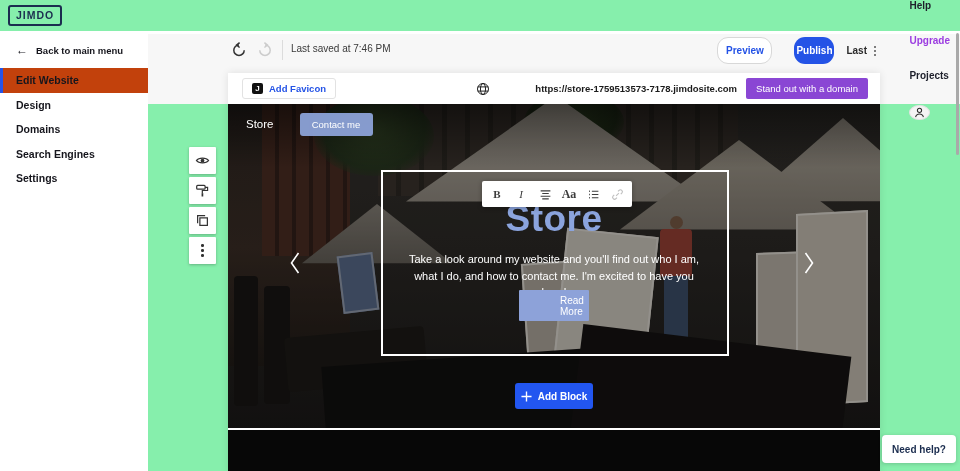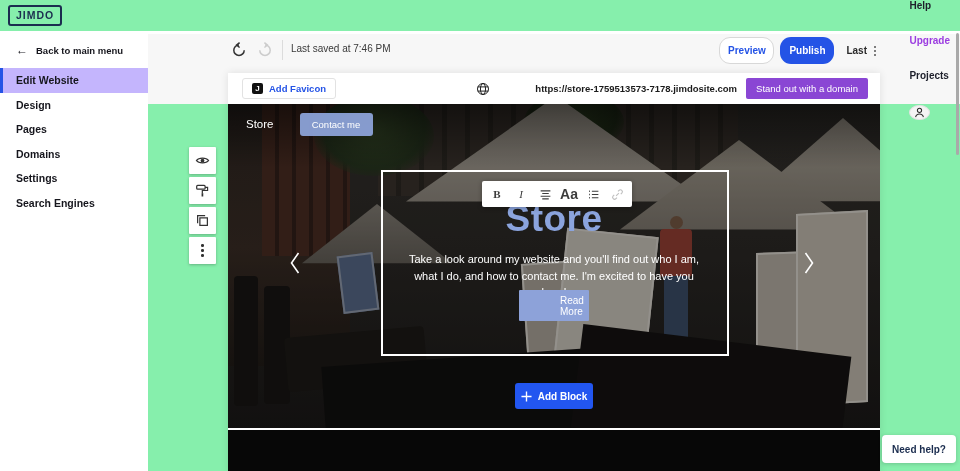--- a/index.html
+++ b/index.html
@@ -17,36 +17,36 @@
             display:flex; align-items:center; justify-content:center; cursor:pointer; }
 
   
   .sidebar { position:absolute; left:0; top:31px; width:148px; height:440px; background:#fff; z-index:30; }
   .back-row { display:flex; align-items:center; gap:8px; padding:13px 16px 12px; font-size:9.5px; font-weight:bold;
               color:#16161d; cursor:pointer; }
   .back-arrow { font-size:12px; line-height:1; }
   .section-label { padding:12px 16px 8px; font-size:8.5px; font-weight:bold; letter-spacing:1.8px; color:#16161d; }
   .nav-item { height:24.5px; line-height:24.5px; padding-left:13px; border-left:3px solid transparent;
               font-size:10.5px; font-weight:600; color:#16161d; cursor:pointer; }
-  .nav-item.active { background:#c4b5fd; border-left-color:#2453e6; }
+  .nav-item.active { background:#c2410c; border-left-color:#2453e6; }
 
   
   .main-area { position:absolute; left:148px; top:34px; width:812px; height:440px; background:#86efac; }
   .top-strip { position:absolute; left:0; top:0; width:812px; height:70px; background:#f7f7f7; }
 
   .undo-btn, .redo-btn { position:absolute; top:5px; width:22px; height:22px; display:flex; align-items:center;
               justify-content:center; cursor:pointer; }
   .undo-btn { left:80px; } .redo-btn { left:106px; }
   .tb-divider { position:absolute; left:134px; top:6px; width:1px; height:20px; background:#dcdcdc; }
   .last-saved { position:absolute; left:143px; top:9px; font-size:10px; color:#3a3a3a; }
   .tb-buttons { position:absolute; right:84px; top:3px; display:flex; align-items:center; gap:6px; }
   .btn { height:27px; border-radius:11px; font-size:10px; font-weight:bold; display:flex; align-items:center;
          justify-content:center; cursor:pointer; }
   .btn-preview { width:55px; background:#fff; border:1px solid #d8d8d8; color:#2453e6; }
-  .btn-publish { width:54px; background:#2453e6; color:#fff; }
+  .btn-publish { width:40px; background:#2453e6; color:#fff;margin-left:16px; }
   .more-btn { display:flex; align-items:center; gap:7px; margin-left:6px; font-size:10px; font-weight:600;
               color:#2b2b2b; cursor:pointer; }
   .kebab { display:flex; flex-direction:column; gap:2px; }
   .kebab i { width:2px; height:2px; border-radius:50%; background:#555; }
 
   
   .canvas-col { position:absolute; left:80px; top:39px; width:652px; height:401px; box-shadow:0 0 8px rgba(0,0,0,0.10); }
   .favicon-bar { position:relative; width:652px; height:31px; background:#fff; }
   .add-favicon { position:absolute; left:14px; top:5px; height:21px; display:flex; align-items:center; gap:6px;
                  padding:0 9px; border:1px solid #e2e2e2; border-radius:3px; background:#fff; cursor:pointer; }
@@ -112,21 +112,21 @@
 
   .selection-box { position:absolute; left:153px; top:66px; width:348px; height:186px; border:2px solid #fff; z-index:4; }
   .fmt-toolbar { position:absolute; left:254px; top:77px; width:150px; height:26px; background:#fff; border-radius:2px;
                  box-shadow:0 1px 5px rgba(0,0,0,0.3); display:flex; align-items:center; justify-content:space-evenly;
                  z-index:7; }
   .fmt-toolbar * { pointer-events:auto; }
   .fmt-btn { width:18px; height:18px; display:flex; align-items:center; justify-content:center; cursor:pointer;
              color:#3c3c3c; }
   .fmt-b { font-size:11px; font-weight:bold; font-family:"Liberation Serif", serif; }
   .fmt-i { font-size:11px; font-style:italic; font-family:"Liberation Serif", serif; }
-  .fmt-aa { font-size:14px; font-weight:600; }
+  .fmt-aa { font-size:12px; font-weight:600;font-family:Liberation Serif, serif; }
   .hero-title { position:absolute; left:0; right:0; top:94px; text-align:center; font-size:37px; font-weight:bold;
                 color:#8ba4dd; z-index:5; letter-spacing:0.5px; line-height:1.15; cursor:text; }
   .hero-text { position:absolute; left:176px; width:300px; top:147px; text-align:center; font-size:11px; color:#fff;
                line-height:1.5; z-index:5; cursor:text; }
   .read-more { position:absolute; left:291px; top:186px; width:70px; height:31px; background:#8da2d9; color:#fff;
                font-size:10px; display:flex; align-items:center; justify-content:center; z-index:5; cursor:pointer;
                pointer-events:auto; border-radius:1px;padding-left:41px; }
   .car-arrow { position:absolute; top:144px; width:18px; height:30px; z-index:6; cursor:pointer; pointer-events:auto;
                display:flex; align-items:center; justify-content:center; }
   .car-arrow.left { left:58px; } .car-arrow.right { right:62px; }
@@ -176,24 +176,23 @@
     </div>
   </div>
 
   <div class="sidebar">
     <div class="back-row">
       <span class="back-arrow">←</span>
       <span>Back to main menu</span>
     </div>
     <div class="nav-item active">Edit Website</div>
     <div class="nav-item">Design</div>
-    <div class="nav-item">Pages</div>
     <div class="nav-item">Domains</div>
+    <div class="nav-item">Search Engines</div>
     <div class="nav-item">Settings</div>
-    <div class="nav-item">Search Engines</div>
   </div>
 
   <div class="main-area">
     <div class="top-strip">
       <div class="undo-btn">
         <svg width="16" height="16" viewBox="0 0 16 16" fill="none" stroke="#333" stroke-width="1.5">
           <path d="M8 3 a5.2 5.2 0 1 0 5.2 5.2"></path>
             <path d="M8.6 0.6 L5.6 3.1 L8.6 5.5"></path>
         </svg>
       </div>

